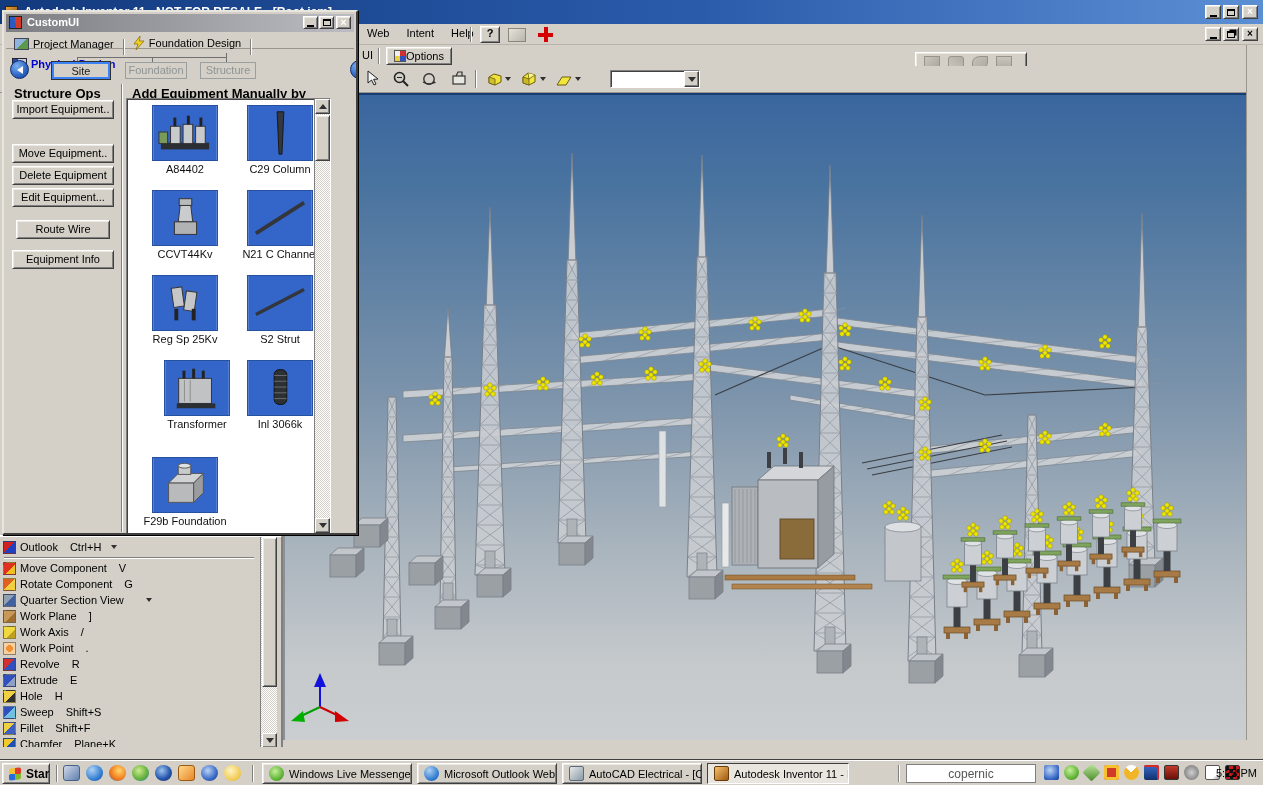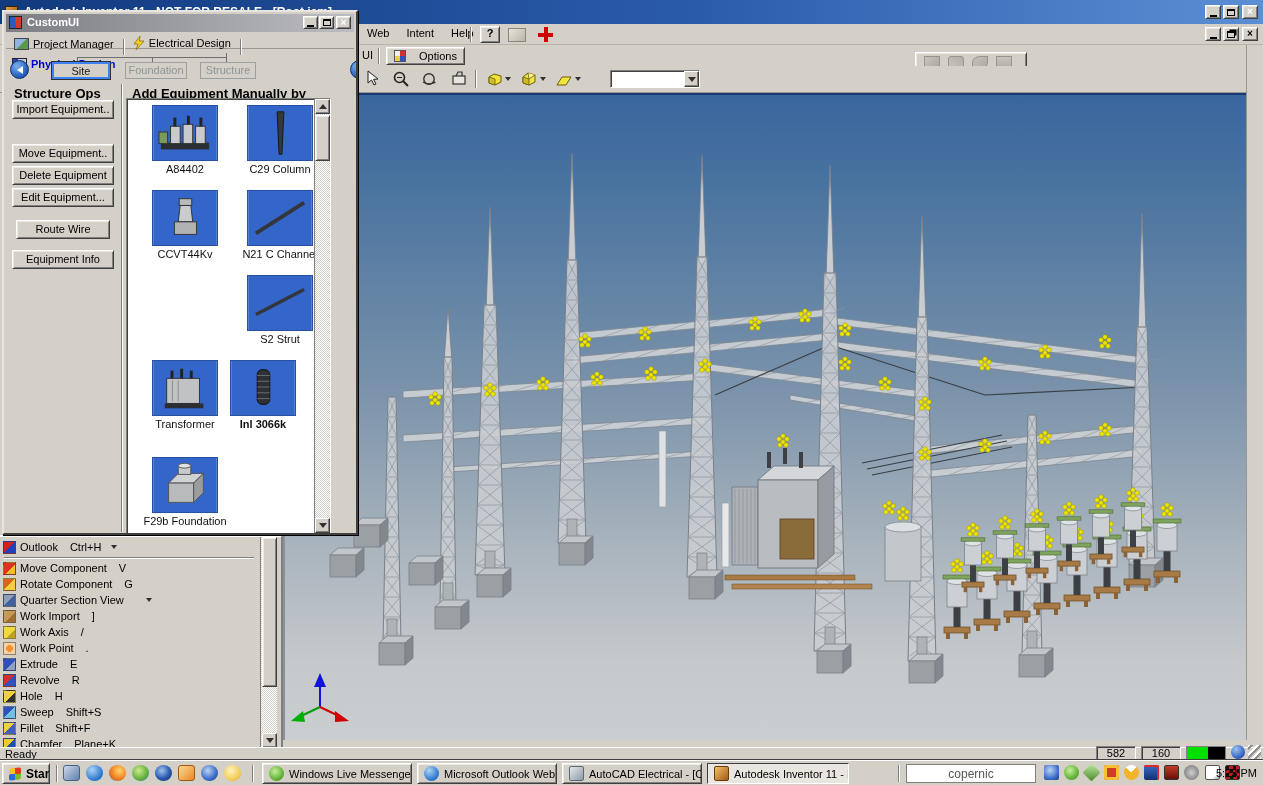--- a/index.html
+++ b/index.html
@@ -83,21 +83,21 @@
       </span>
     <span class="abs wctl raised" style="left:1221px;top:3px;">
         <i class="rest-glyph"></i>
       </span>
     <span class="abs wctl raised" style="left:1240px;top:3px;font-weight:bold;">×</span>
   </div>
 
   <div class="abs" style="left:0;top:45px;width:1263px;height:21px;background:#d4d0c8;">
     <span class="abs" style="left:358px;top:3px;padding:1px 4px;">UI</span>
     <div class="abs vline" style="left:378px;top:3px;height:16px;"></div>
-    <span class="abs raised" style="left:386px;top:2px;height:18px;display:inline-flex;align-items:center;gap:13px;padding:0 7px;">
+    <span class="abs raised" style="left:386px;top:2px;height:18px;display:inline-flex;align-items:center;gap:0;padding:0 7px;">
       <i style="width:12px;height:12px;background:conic-gradient(#d03030 0 25%,#3050c0 0 50%,#e8d040 0 75%,#f0f0f0 0);border:1px solid #555;"></i>
       <span>Options</span>
     </span>
 
     <div class="abs raised" style="left:915px;top:7px;width:112px;height:21px;display:flex;align-items:center;gap:8px;padding:0 8px;">
       <i class="toolico" style="width:16px;height:13px;background:linear-gradient(135deg,#c9c5bd,#aaa69e);border:1px solid #98948c;"></i>
       <i class="toolico" style="width:16px;height:13px;background:linear-gradient(45deg,#c9c5bd,#b2aea6);border:1px solid #98948c;border-radius:3px;"></i>
       <i class="toolico" style="width:16px;height:13px;background:linear-gradient(135deg,#c5c1b9,#adaaa2);border:1px solid #98948c;border-radius:50% 0 50% 0;"></i>
       <i class="toolico" style="width:16px;height:13px;background:linear-gradient(180deg,#c9c5bd,#b0aca4);border:1px solid #98948c;"></i>
     </div>
@@ -1097,42 +1097,42 @@
           <span class="pb-short">G</span>
         </div>
         <div class="pb-item">
           <span class="pb-ico" style="background:linear-gradient(135deg,#90a0b0 50%,#4060a0 50%)"></span>
           <span class="pb-label">Quarter Section View</span>
           <span class="pb-short"></span>
           <i class="caret-down" style="margin-left:6px;"></i>
         </div>
         <div class="pb-item">
           <span class="pb-ico" style="background:linear-gradient(135deg,#c89858 55%,#a07030 45%)"></span>
-          <span class="pb-label">Work Import</span>
+          <span class="pb-label">Work Plane</span>
           <span class="pb-short">]</span>
         </div>
         <div class="pb-item">
           <span class="pb-ico" style="background:linear-gradient(135deg,#f0d840 60%,#c0a020 40%)"></span>
           <span class="pb-label">Work Axis</span>
           <span class="pb-short">/</span>
         </div>
         <div class="pb-item">
           <span class="pb-ico" style="background:radial-gradient(circle,#f09030 45%,#f6d0a0 46%)"></span>
           <span class="pb-label">Work Point</span>
           <span class="pb-short">.</span>
         </div>
         <div class="pb-item">
+          <span class="pb-ico" style="background:linear-gradient(135deg,#d03030 50%,#3050c0 50%)"></span>
+          <span class="pb-label">Revolve</span>
+          <span class="pb-short">R</span>
+        </div>
+        <div class="pb-item">
           <span class="pb-ico" style="background:linear-gradient(135deg,#3050c0 55%,#90a0c0 45%)"></span>
           <span class="pb-label">Extrude</span>
           <span class="pb-short">E</span>
-        </div>
-        <div class="pb-item">
-          <span class="pb-ico" style="background:linear-gradient(135deg,#d03030 50%,#3050c0 50%)"></span>
-          <span class="pb-label">Revolve</span>
-          <span class="pb-short">R</span>
         </div>
         <div class="pb-item">
           <span class="pb-ico" style="background:linear-gradient(135deg,#f0d040 55%,#303030 45%)"></span>
           <span class="pb-label">Hole</span>
           <span class="pb-short">H</span>
         </div>
         <div class="pb-item">
           <span class="pb-ico" style="background:linear-gradient(135deg,#3050c0 50%,#70c0e0 50%)"></span>
           <span class="pb-label">Sweep</span>
           <span class="pb-short">Shift+S</span>
@@ -1150,28 +1150,20 @@
       </div>
 
     <div class="abs sb-track" style="left:260px;top:0;width:17px;height:212px;border-left:1px solid #808080;">
       <div class="abs raised" style="left:1px;top:0;width:15px;height:150px;"></div>
       <div class="abs sb-btn" style="left:1px;top:196px;width:15px;height:15px;">
           <i class="tri-dn"></i>
         </div>
     </div>
   </div>
 
-  <div class="abs" style="left:0;top:747px;width:1263px;height:13px;background:#d4d0c8;border-top:1px solid #fff;">
-    <span class="abs" style="left:5px;top:0px;">Ready</span>
-    <span class="abs sunken" style="left:1096px;top:-2px;width:40px;height:14px;background:#d4d0c8;text-align:center;line-height:12px;">582</span>
-    <span class="abs sunken" style="left:1141px;top:-2px;width:40px;height:14px;background:#d4d0c8;text-align:center;line-height:12px;">160</span>
-    <span class="abs" style="left:1186px;top:-2px;width:40px;height:14px;border:1px solid #808080;background:linear-gradient(90deg,#00e000 0 55%,#000 55% 100%);"></span>
-    <span class="abs" style="left:1231px;top:-3px;width:14px;height:14px;border-radius:50%;background:radial-gradient(circle at 35% 30%,#9ec3ef,#2a5bc0 70%,#10306e);"></span>
-    <span class="abs" style="left:1248px;top:-3px;width:13px;height:14px;background:repeating-linear-gradient(135deg,#fff 0 2px,#909090 2px 4px,transparent 4px 6px);"></span>
-  </div>
 
   <div class="abs" style="left:0;top:760px;width:1263px;height:25px;background:#d4d0c8;border-top:1px solid #fff;box-shadow:0 -1px 0 #404040;">
     <div class="abs raised taskbtn" style="left:2px;top:2px;width:48px;">
       <i style="width:12px;height:12px;flex:0 0 12px;background:conic-gradient(#e03a2a 0 25%,#7fba28 0 50%,#2a6ae0 0 75%,#f6c232 0);transform:skewY(-6deg);border-radius:2px;"></i>
       <b style="font-size:12px;">Start</b>
     </div>
     <div class="abs vline" style="left:56px;top:4px;height:17px;"></div>
     <div class="abs" style="left:63px;top:4px;white-space:nowrap;">
       <i class="qlico" style="background:linear-gradient(135deg,#cfd8e8,#5f7fae);border:1px solid #47608a;"></i>
       <i class="qlico" style="border-radius:50%;background:radial-gradient(circle at 35% 30%,#aed2f4,#2f7ad0 65%,#134f9a);"></i>
@@ -1235,21 +1227,21 @@
     <div class="abs" style="left:2px;top:21px;right:2px;height:16px;border-bottom:1px solid #9a968e;">
       <span class="tab" style="margin-left:2px;">
         <i style="width:15px;height:12px;background:linear-gradient(135deg,#8fb4e0 50%,#5a9a4a 50%);border:1px solid #445;"></i>
         <span>Project Manager</span>
       </span>
       <i class="vline" style="display:inline-block;height:16px;vertical-align:middle;"></i>
       <span class="tab">
         <svg width="12" height="14" viewBox="0 0 12 14">
             <path d="M7 0 L1 8 L5 8 L3 14 L11 5 L6.5 5 Z" fill="#f2d020" stroke="#8a7210" stroke-width=".8"></path>
           </svg>
-        <span>Electrical Design</span>
+        <span>Foundation Design</span>
       </span>
       <i class="vline" style="display:inline-block;height:16px;vertical-align:middle;"></i>
       <span class="tab" style="color:#0000d0;font-weight:bold;">
         <i style="width:15px;height:12px;background:linear-gradient(90deg,#2a4aa8 40%,#c8ccd4 40%);border:1px solid #223;"></i>
         <span>Physical Design</span>
       </span>
     </div>
 
     <i class="abs" style="left:73px;top:45px;width:150px;height:1px;background:#707070;"></i>
     <i class="abs" style="left:73px;top:45px;width:1px;height:5px;background:#707070;"></i>
@@ -1311,41 +1303,51 @@
             </svg>
             <div class="eqcap">CCVT44Kv</div>
           </div>
           <div class="eqcell abs" style="left: 108px; top: 91px; width: 90px;">
             <svg width="66" height="56" viewBox="0 0 66 56" style="border:1px solid #2650a0;display:block;margin:0 auto;">
               <rect width="66" height="56" fill="#3465c8"></rect>
               <line x1="8" y1="44" x2="58" y2="12" stroke="#33363a" stroke-width="4"></line>
             </svg>
             <div class="eqcap">N21 C Channel</div>
           </div>
+          <div class="eqcell abs" style="left: 13px; top: 176px; width: 90px;">
+            <svg width="66" height="56" viewBox="0 0 66 56" style="border:1px solid #2650a0;display:block;margin:0 auto;">
+              <rect width="66" height="56" fill="#3465c8"></rect>
+              <rect x="20" y="12" width="11" height="20" fill="#c4c6c8" stroke="#333" transform="rotate(-8 25 22)"></rect>
+              <rect x="33" y="16" width="11" height="20" fill="#c4c6c8" stroke="#333" transform="rotate(8 38 26)"></rect>
+              <rect x="22" y="34" width="4" height="12" fill="#222"></rect>
+              <rect x="40" y="34" width="4" height="12" fill="#222"></rect>
+            </svg>
+            <div class="eqcap">Reg Sp 25Kv</div>
+          </div>
           <div class="eqcell abs" style="left: 108px; top: 176px; width: 90px;">
             <svg width="66" height="56" viewBox="0 0 66 56" style="border:1px solid #2650a0;display:block;margin:0 auto;">
               <rect width="66" height="56" fill="#3465c8"></rect>
               <line x1="8" y1="40" x2="58" y2="14" stroke="#33363a" stroke-width="3.5"></line>
             </svg>
             <div class="eqcap">S2 Strut</div>
           </div>
-          <div class="eqcell abs" style="left: 13px; top: 261px; width: 90px;">
+          <div class="eqcell abs" style="left: 25px; top: 261px; width: 90px;">
             <svg width="66" height="56" viewBox="0 0 66 56" style="border:1px solid #2650a0;display:block;margin:0 auto;">
               <rect width="66" height="56" fill="#3465c8"></rect>
               <rect x="14" y="18" width="34" height="26" fill="#c0c2c4" stroke="#333"></rect>
               <line x1="20" y1="20" x2="20" y2="42" stroke="#8a8c8e"></line>
               <line x1="26" y1="20" x2="26" y2="42" stroke="#8a8c8e"></line>
               <rect x="12" y="44" width="40" height="5" fill="#2b2e33"></rect>
               <rect x="18" y="10" width="3" height="8" fill="#222"></rect>
               <rect x="28" y="8" width="3" height="10" fill="#222"></rect>
               <rect x="38" y="10" width="3" height="8" fill="#222"></rect>
             </svg>
             <div class="eqcap">Transformer</div>
           </div>
-          <div class="eqcell abs" style="left: 91px; top: 261px; width: 90px; font-weight: bold;">
+          <div class="eqcell abs" style="left: 108px; top: 261px; width: 90px;">
             <svg width="66" height="56" viewBox="0 0 66 56" style="border:1px solid #2650a0;display:block;margin:0 auto;">
               <rect width="66" height="56" fill="#3465c8"></rect>
               <rect x="27" y="9" width="13" height="36" rx="5" fill="#2e3134" stroke="#111"></rect>
               <line x1="27" y1="15" x2="40" y2="15" stroke="#6a6e72"></line>
               <line x1="27" y1="21" x2="40" y2="21" stroke="#6a6e72"></line>
               <line x1="27" y1="27" x2="40" y2="27" stroke="#6a6e72"></line>
               <line x1="27" y1="33" x2="40" y2="33" stroke="#6a6e72"></line>
               <line x1="27" y1="39" x2="40" y2="39" stroke="#6a6e72"></line>
             </svg>
             <div class="eqcap">Inl 3066k</div>

